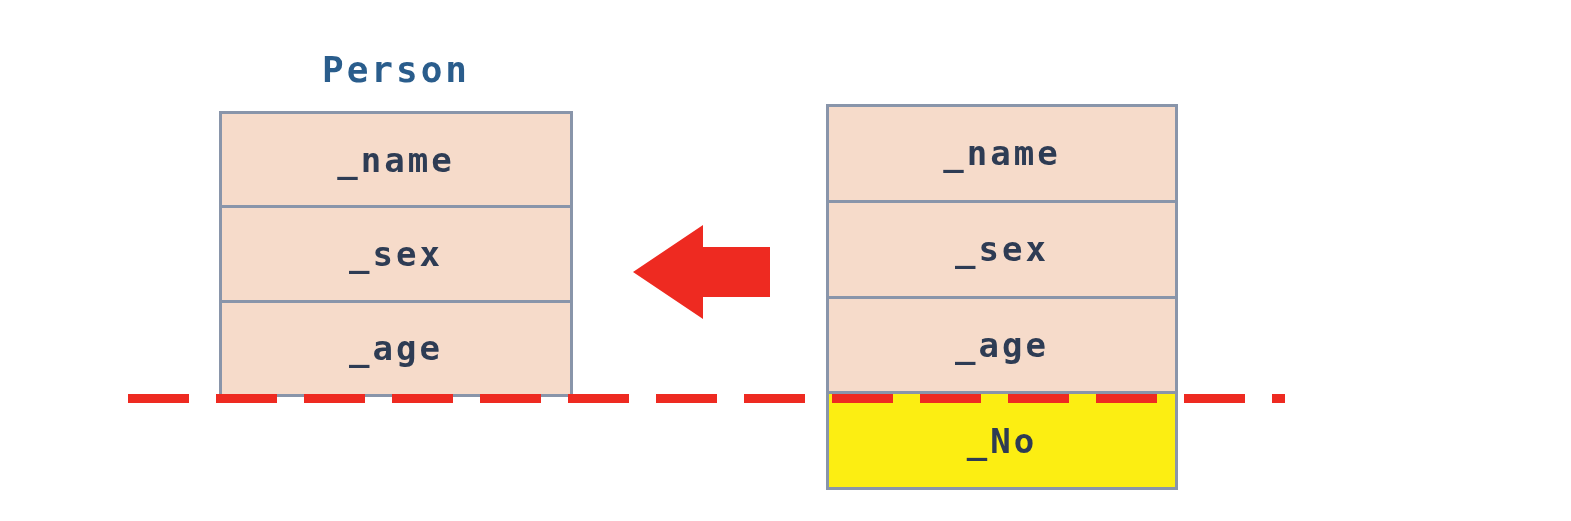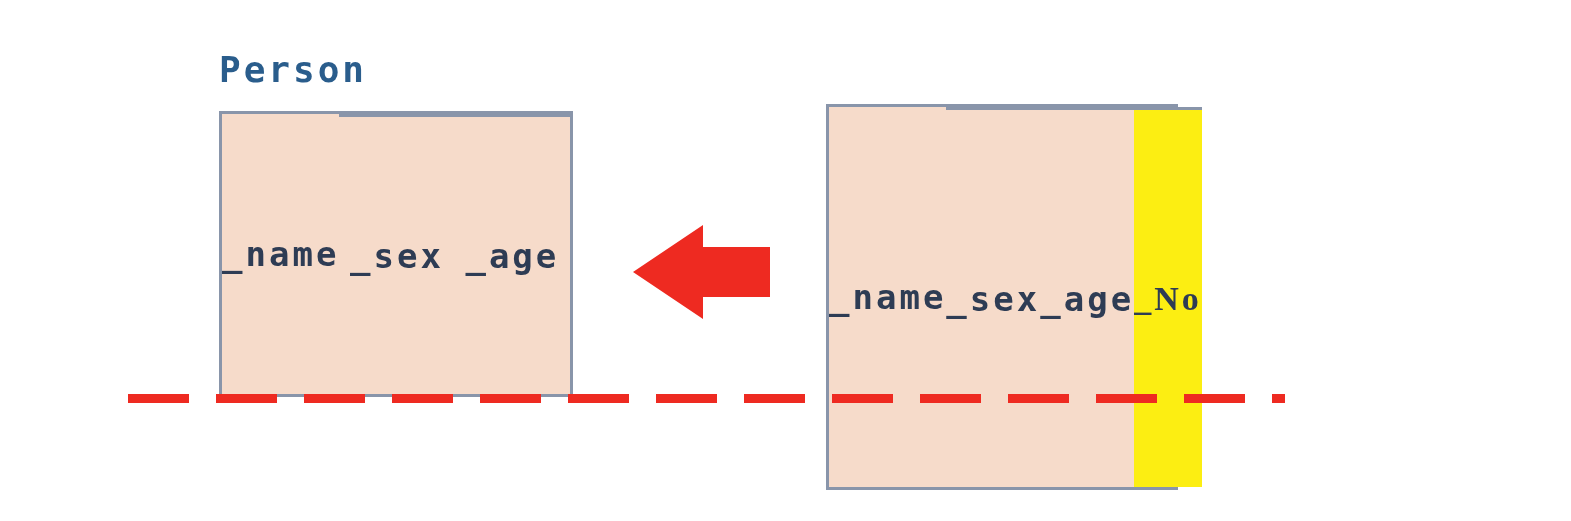--- a/index.html
+++ b/index.html
@@ -10,55 +10,55 @@
   .canvas {
     position: relative;
     width: 1571px;
     height: 521px;
     background: var(--background, #ffffff);
     font-family: "DejaVu Sans Mono", "Liberation Mono", monospace;
     overflow: hidden;
   }
   .class-title {
     position: absolute;
-    text-align: left;
+    text-align: center;
     font-weight: bold;
     font-size: 36px;
     line-height: 1;
     letter-spacing: 3px;
     color: var(--title_text, #2a5d8c);
   }
   .person-title  { left: 219px; top: 52px;  width: 354px; }
   .student-title { left: 826px; top: 44px;  width: 352px; }
 
   .class-box {
     position: absolute;
     display: flex;
-    flex-direction: row;
+    flex-direction: column;
     box-sizing: border-box;
     border: 3px solid var(--border, #8995aa);
     background: var(--field_fill, #f6dbca);
     z-index: 1;
   }
   .person-box  { left: 219px; top: 111px; width: 354px; height: 286px; }
   .student-box { left: 826px; top: 104px; width: 352px; height: 386px; }
 
   .field-row {
     flex: 1;
     display: flex;
     align-items: center;
     justify-content: center;
     font-weight: bold;
     font-size: 34px;
     letter-spacing: 3px;
     color: var(--field_text, #2e3c54);
     border-top: 3px solid var(--border, #8995aa);
   }
   .field-row:first-child { border-top: none; }
-  .field-row.highlight   { background: var(--highlight_fill, #fcee12); font-family: Liberation Serif, serif; }
+  .field-row.highlight   { background: var(--highlight_fill, #fcee12); }
 
   .arrow-svg {
     position: absolute;
     left: 630px;
     top: 222px;
     width: 143px;
     height: 100px;
     z-index: 2;
   }
   .cut-line {

